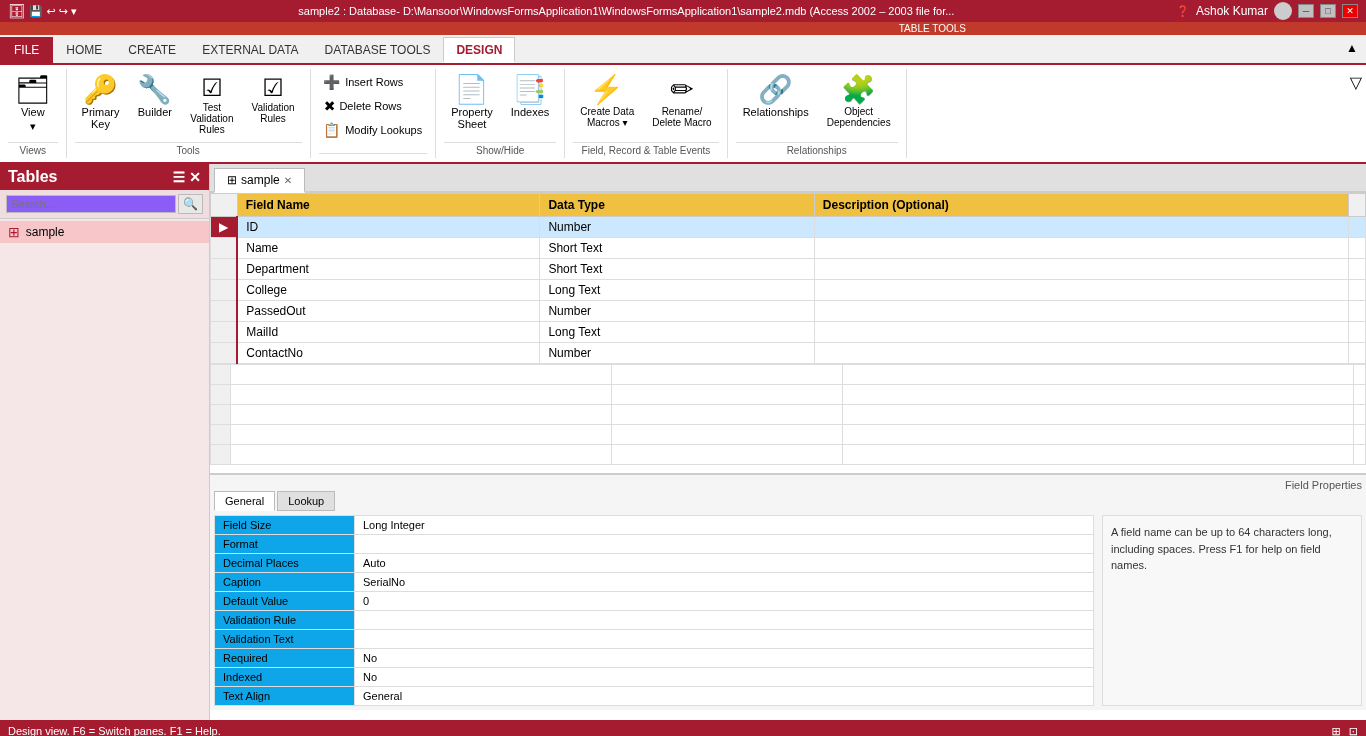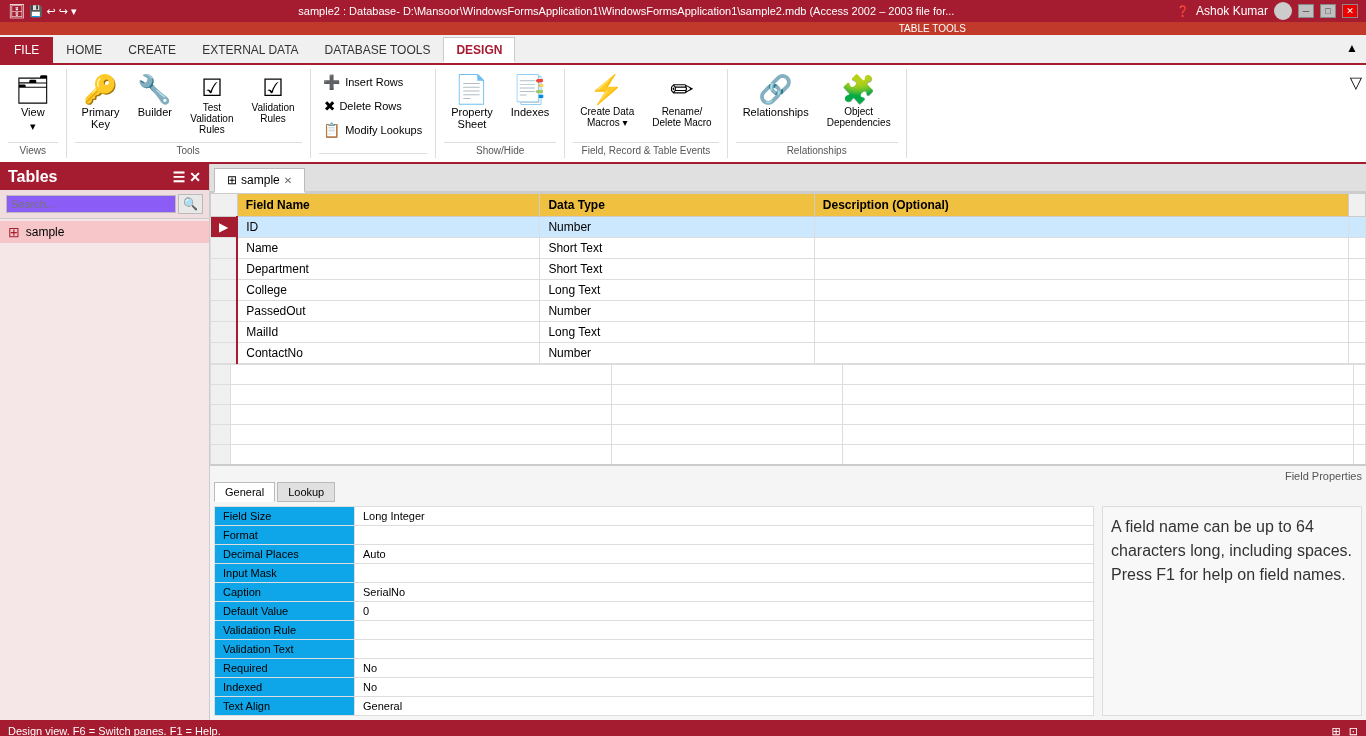--- a/index.html
+++ b/index.html
@@ -265,21 +265,21 @@
     .fp-content { display: flex; gap: 8px; }
     .fp-table-wrap { flex: 1; }
     .fp-table { width: 100%; border-collapse: collapse; font-size: 11px; }
     .fp-table td { border: 1px solid #ddd; padding: 3px 8px; background: white; }
     .fp-table td:first-child { background: #0ea5e9; width: 140px; font-weight: normal; }
     .fp-hint {
       width: 260px;
       background: #f8f8f8;
       border: 1px solid #ddd;
       padding: 8px;
-      font-size: 16px;
+      font-size: 11px;
       color: #333;
       line-height: 1.5;
     }
 
     
     #status-bar {
       background: #a51c30;
       color: white;
       height: 22px;
       display: flex;
@@ -600,24 +600,20 @@
     </tr>
                   <tr>
       <td>Format</td>
       <td></td>
     </tr>
                   <tr>
       <td>Decimal Places</td>
       <td>Auto</td>
     </tr>
                   <tr>
-      <td>Input Mask</td>
-      <td></td>
-    </tr>
-                  <tr>
       <td>Caption</td>
       <td>SerialNo</td>
     </tr>
                   <tr>
       <td>Default Value</td>
       <td>0</td>
     </tr>
                   <tr>
       <td>Validation Rule</td>
       <td></td>

